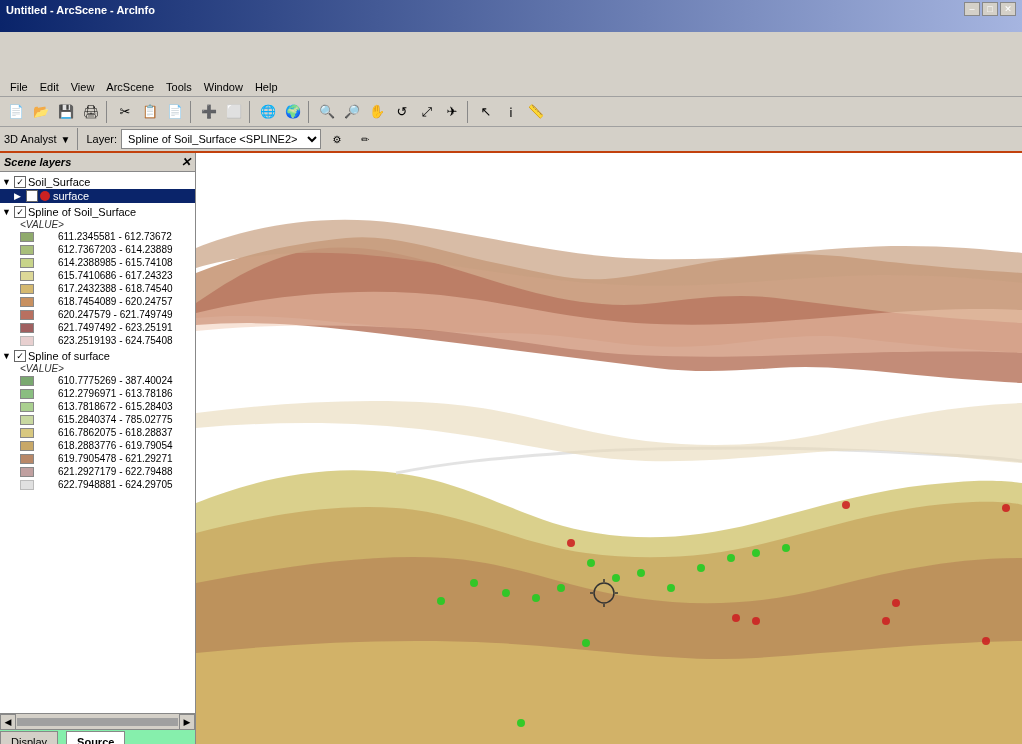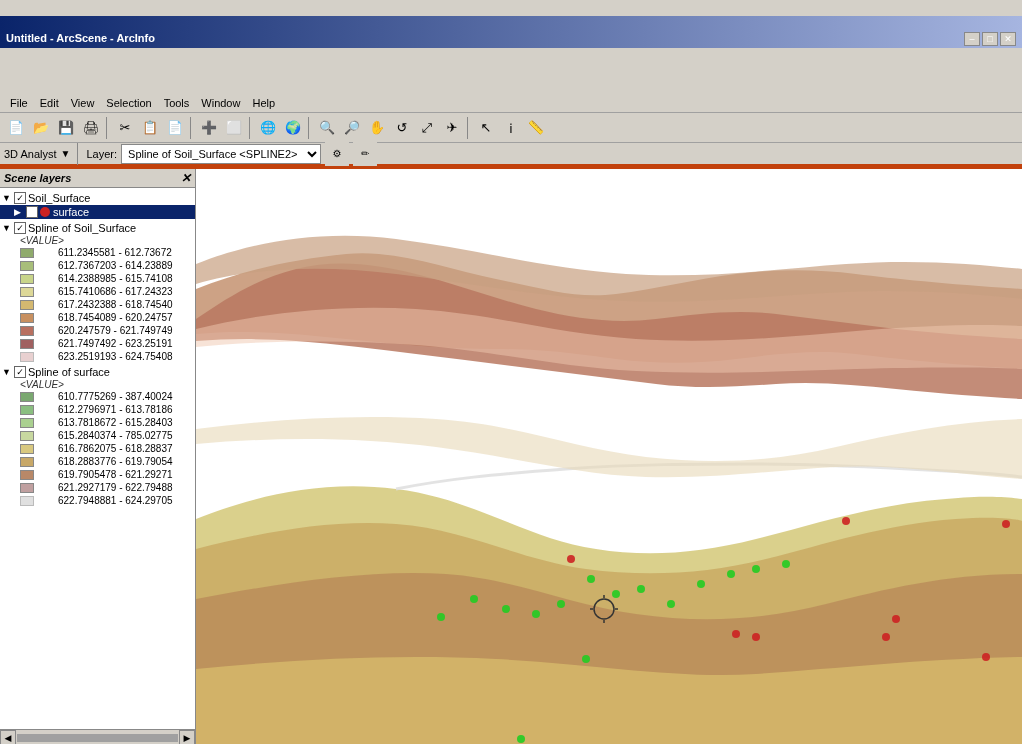--- a/index.html
+++ b/index.html
@@ -4,24 +4,23 @@
   <style>
     * { margin: 0; padding: 0; box-sizing: border-box; }
     body { width: 1022px; height: 744px; overflow: hidden; font-family: 'Arial', sans-serif; font-size: 11px; background: #d4d0c8; }
 
     
     #title-bar {
       background: linear-gradient(to right, #0a246a, #a6b5e0);
       color: white;
       height: 20px;
       display: flex;
-      align-items: flex-start;
+      align-items: flex-end;
       padding: 16px 6px;
       justify-content: space-between;
-      margin-top: 16px;
     }
     #title-bar .title { font-size: 11px; font-weight: bold; }
     #title-bar .win-controls { display: flex; gap: 2px; }
     #title-bar .win-btn {
       width: 16px; height: 14px; background: #d4d0c8;
       border: 1px solid #888; font-size: 9px;
       display: flex; align-items: center; justify-content: center; cursor: pointer;
     }
 
     
@@ -60,21 +59,21 @@
     .tb-sep { width: 4px; height: 22px; border-left: 1px solid #888; margin: 0 2px; }
 
     
     #toolbar2 {
       background: #d4d0c8;
       height: 26px;
       display: flex;
       align-items: center;
       padding: 2px 4px;
       gap: 4px;
-      border-bottom: 5px solid #c2410c;
+      border-bottom: 2px solid #c2410c;
     }
     #toolbar2 .label { font-size: 11px; }
     #toolbar2 select {
       font-size: 11px;
       height: 20px;
       background: white;
       border: 1px solid #888;
       padding: 0 2px;
     }
 
@@ -231,21 +230,21 @@
     <div class="win-btn">–</div>
     <div class="win-btn">□</div>
     <div class="win-btn">✕</div>
   </div>
 </div>
 
 <div id="menu-bar">
   <span>File</span>
   <span>Edit</span>
   <span>View</span>
-  <span>Selection</span>
+  <span>ArcScene</span>
   <span>Tools</span>
   <span>Window</span>
   <span>Help</span>
 </div>
 
 <div id="toolbar">
   <div class="tb-btn">📄</div>
   <div class="tb-btn">📂</div>
   <div class="tb-btn">💾</div>
   <div class="tb-btn">🖨</div>

